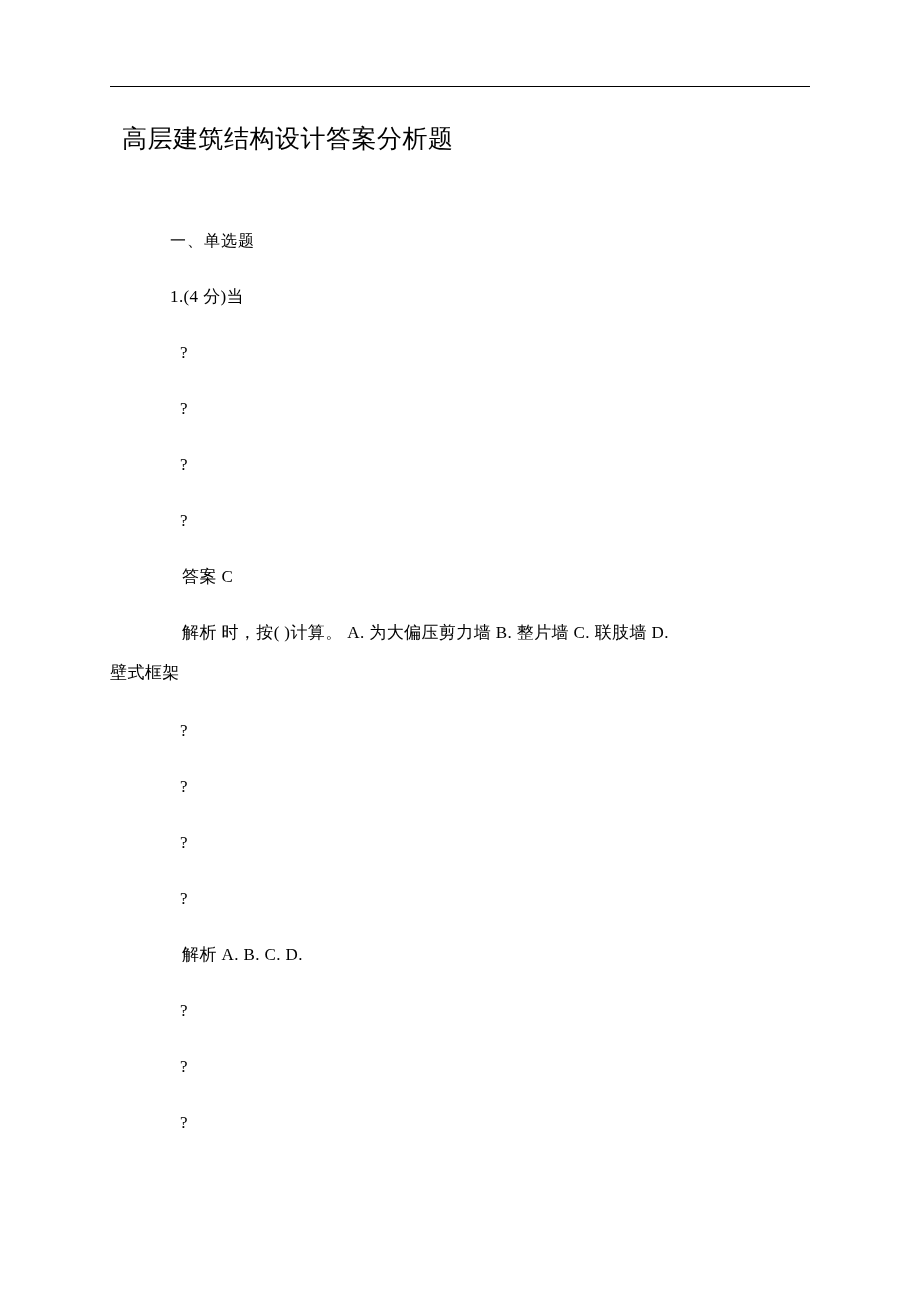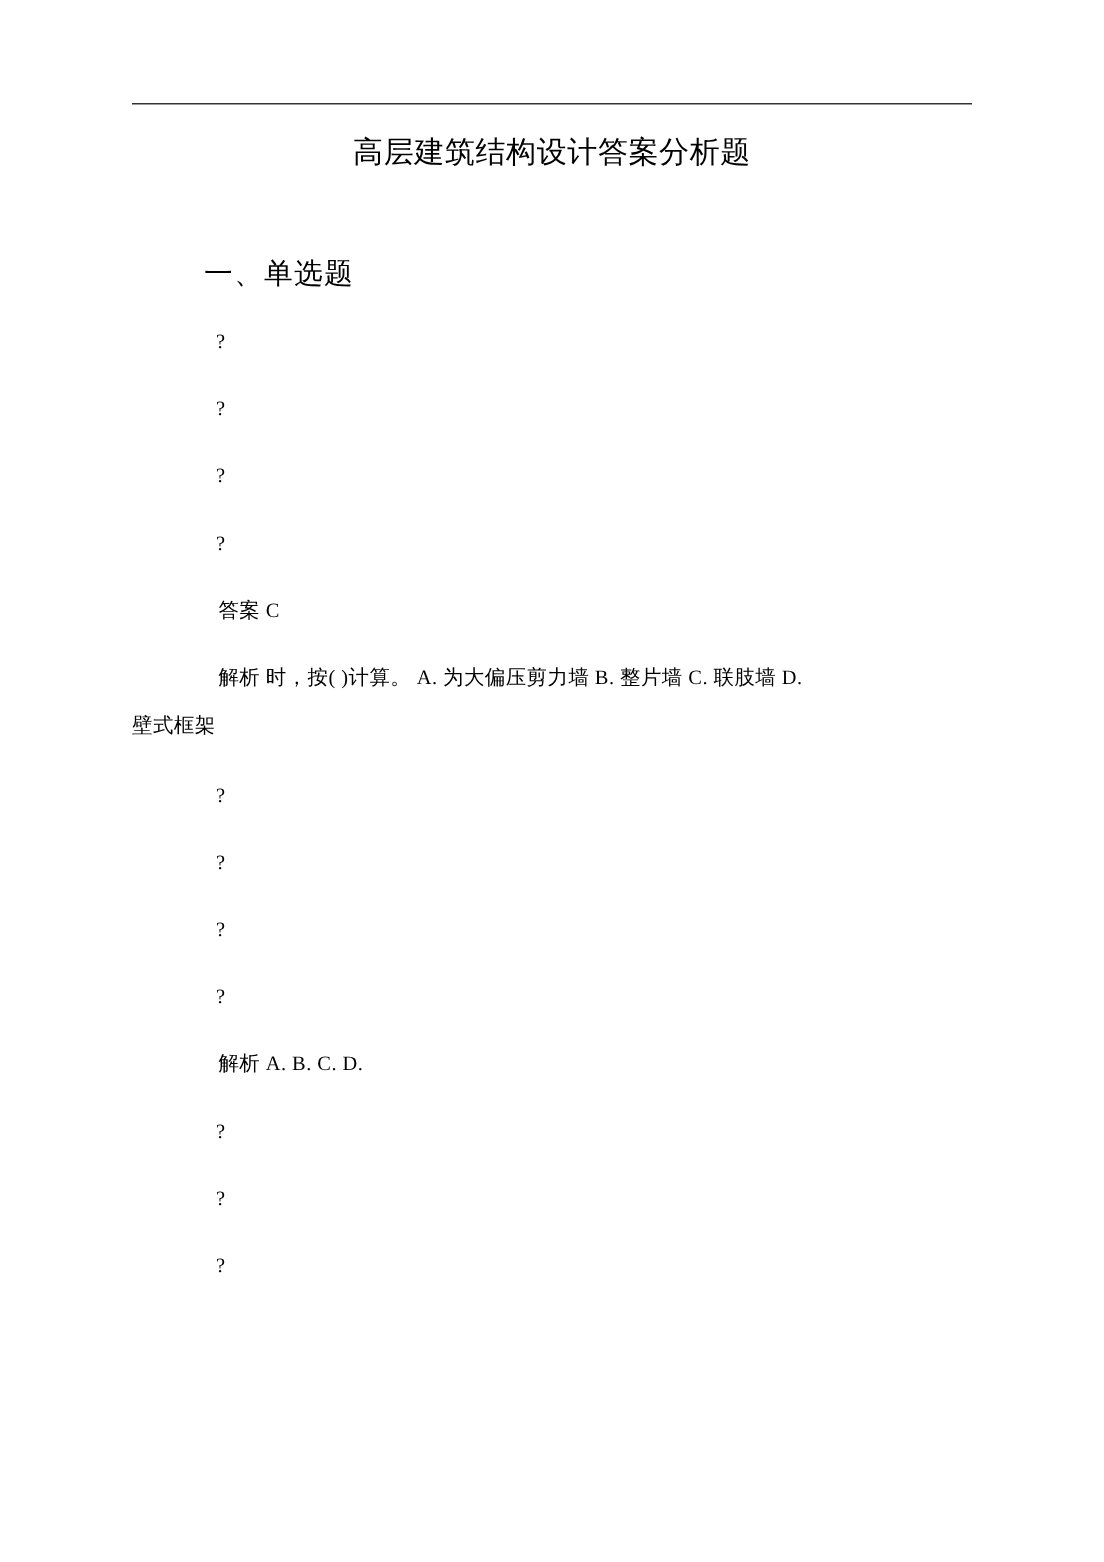--- a/index.html
+++ b/index.html
@@ -30,31 +30,31 @@
     height: 0;
     border-top: 1px solid #000000;
   }
   .content {
     position: absolute;
     left: 110px;
     right: 110px;
     top: 104px;
   }
   .doc-title {
-    text-align: center;
+    text-align: left;
     font-size: 25px;
     line-height: 34px;
     font-family: "DejaVu Sans", sans-serif;
     font-weight: 400;
     letter-spacing: 0.5px;
-    margin: 0;
+    margin: 12px;
     padding-top: 6px;
   }
   .section-head {
-    font-size: 24px;
+    font-size: 16px;
     line-height: 26px;
     margin-top: 72px;
     padding-left: 60px;
     letter-spacing: 1px;
   }
   .para {
     font-size: 17px;
     line-height: 26px;
     margin-top: 30px;
     padding-left: 60px;
@@ -83,20 +83,21 @@
 <div class="page">
 
   <div class="top-rule"></div>
 
   <div class="content">
 
     <div class="doc-title">高层建筑结构设计答案分析题</div>
 
     <div class="section-head">一、单选题</div>
 
+    <div class="para">1.(4 分)当</div>
     <div class="para q">?</div>
     <div class="para q">?</div>
     <div class="para q">?</div>
     <div class="para q">?</div>
     <div class="para indent">答案  C</div>
     <div class="para explain">解析   时，按( )计算。  A. 为大偏压剪力墙  B. 整片墙   C. 联肢墙   D.</div>
     <div class="wrapline">壁式框架</div>
 
     <div class="para q">?</div>
     <div class="para q">?</div>

